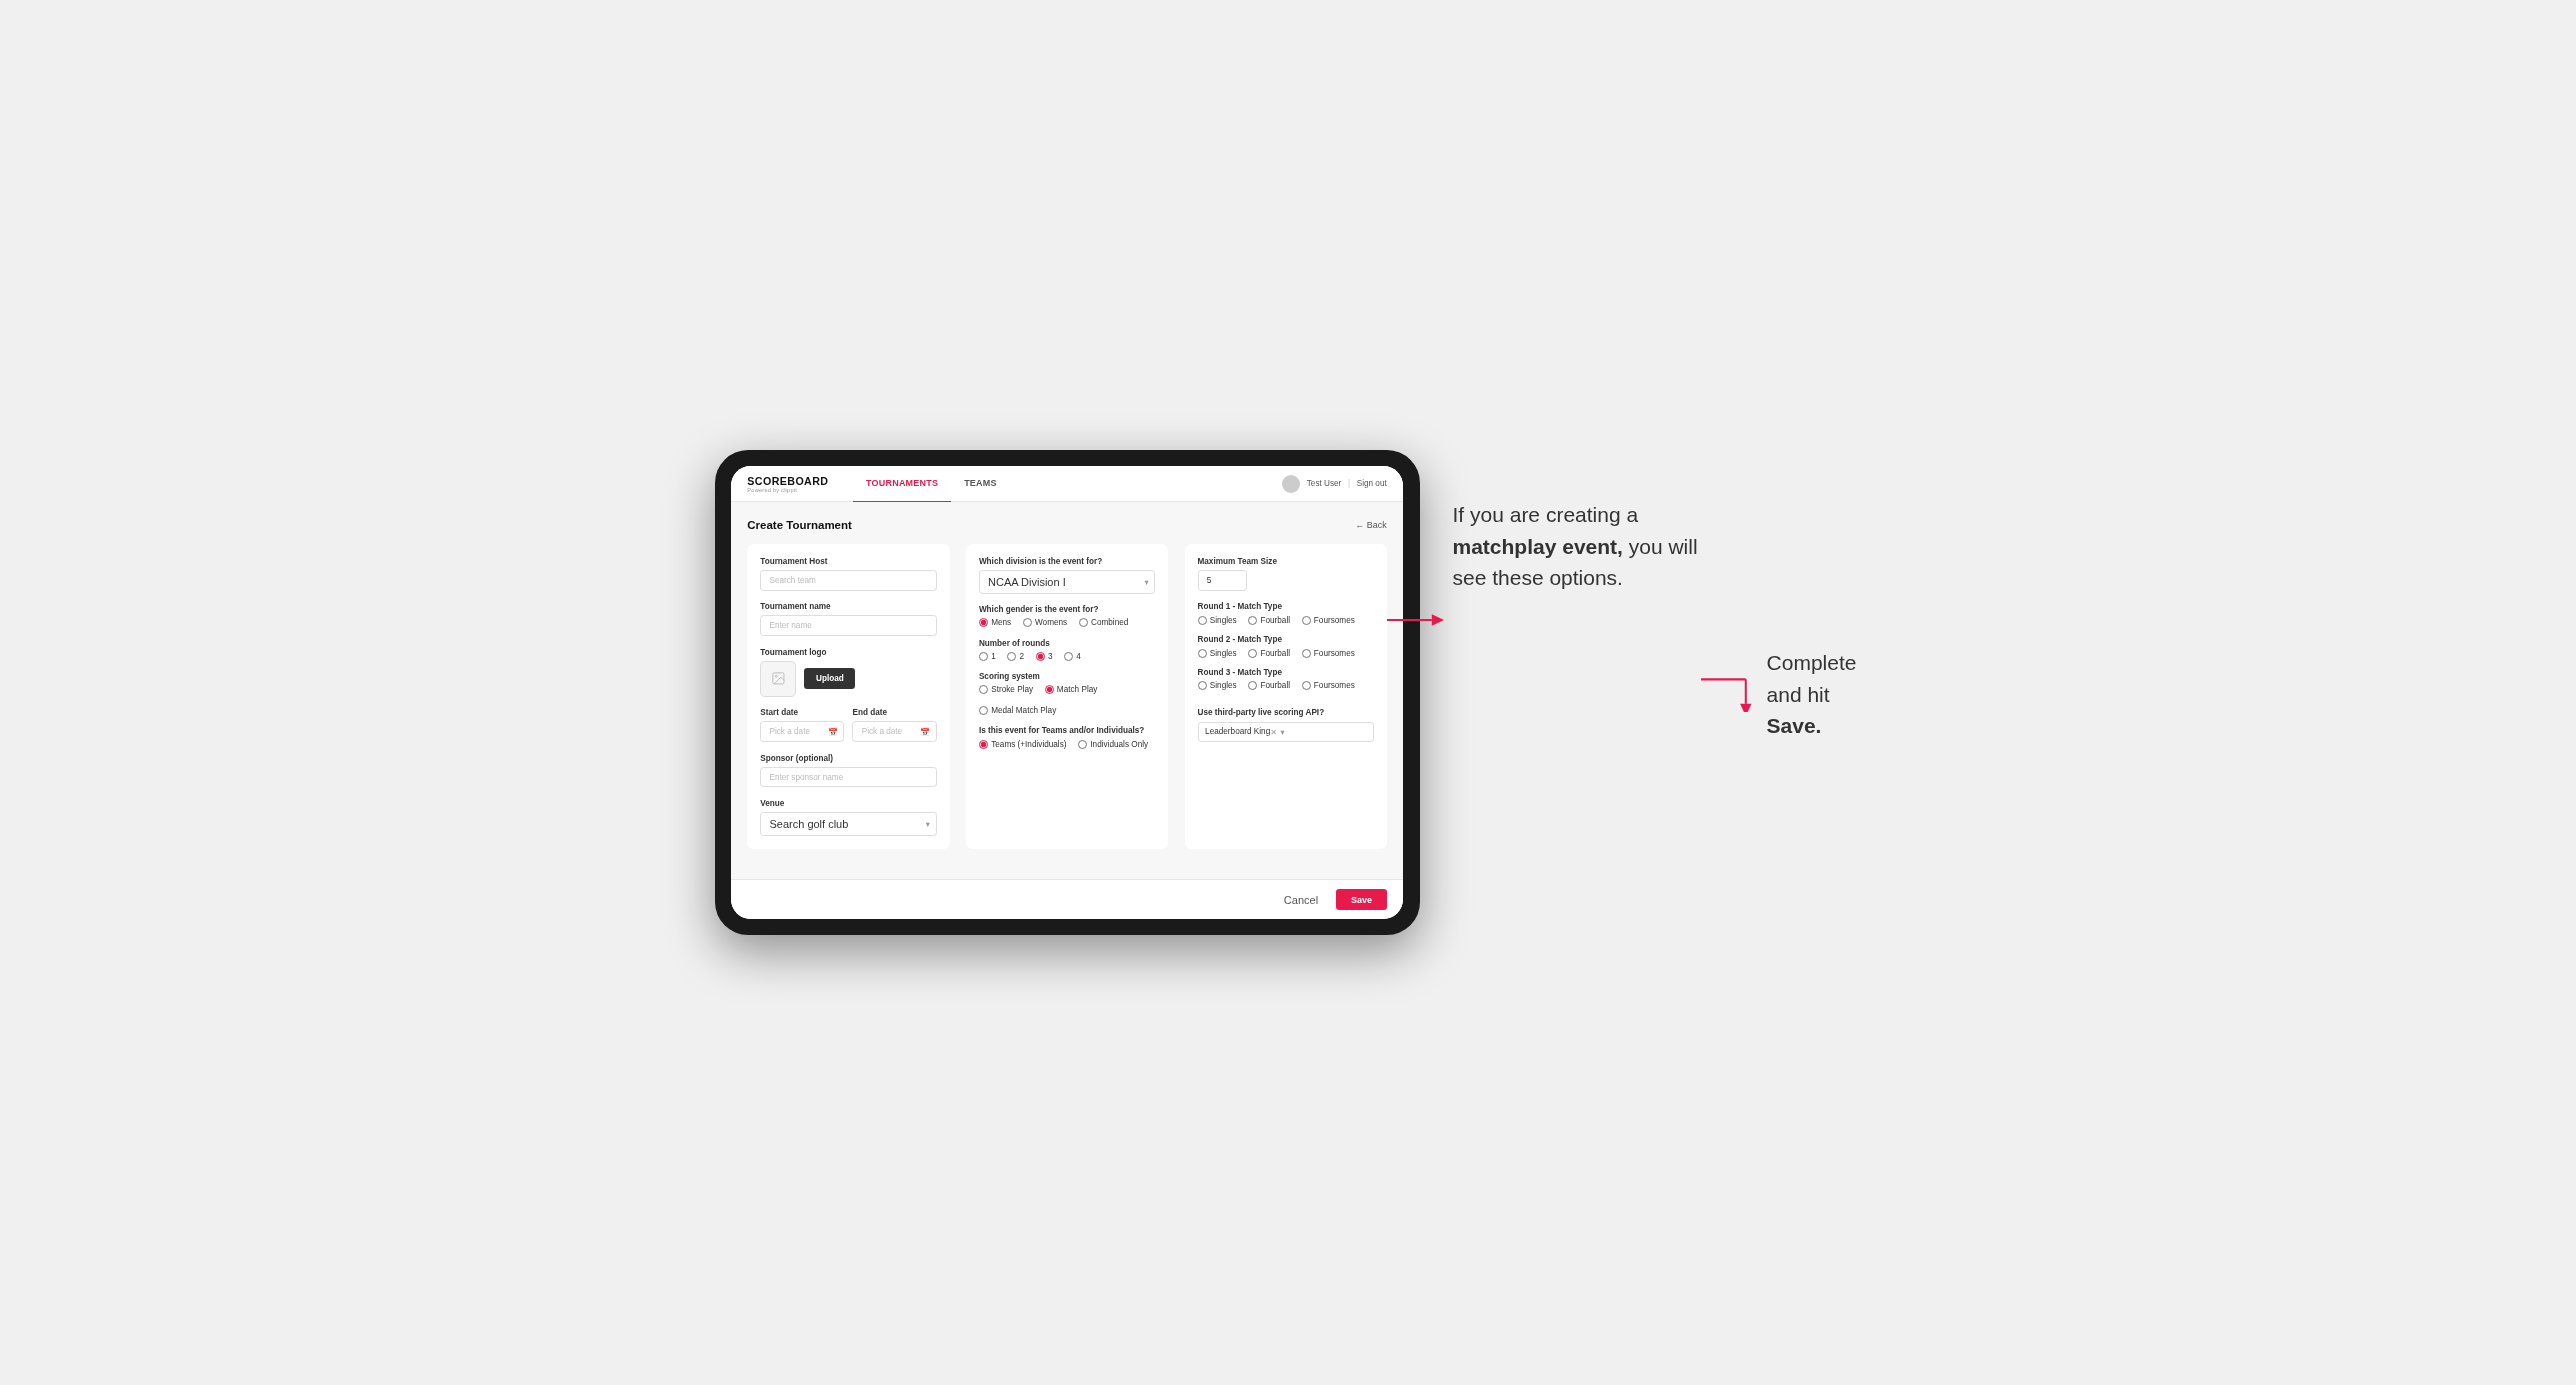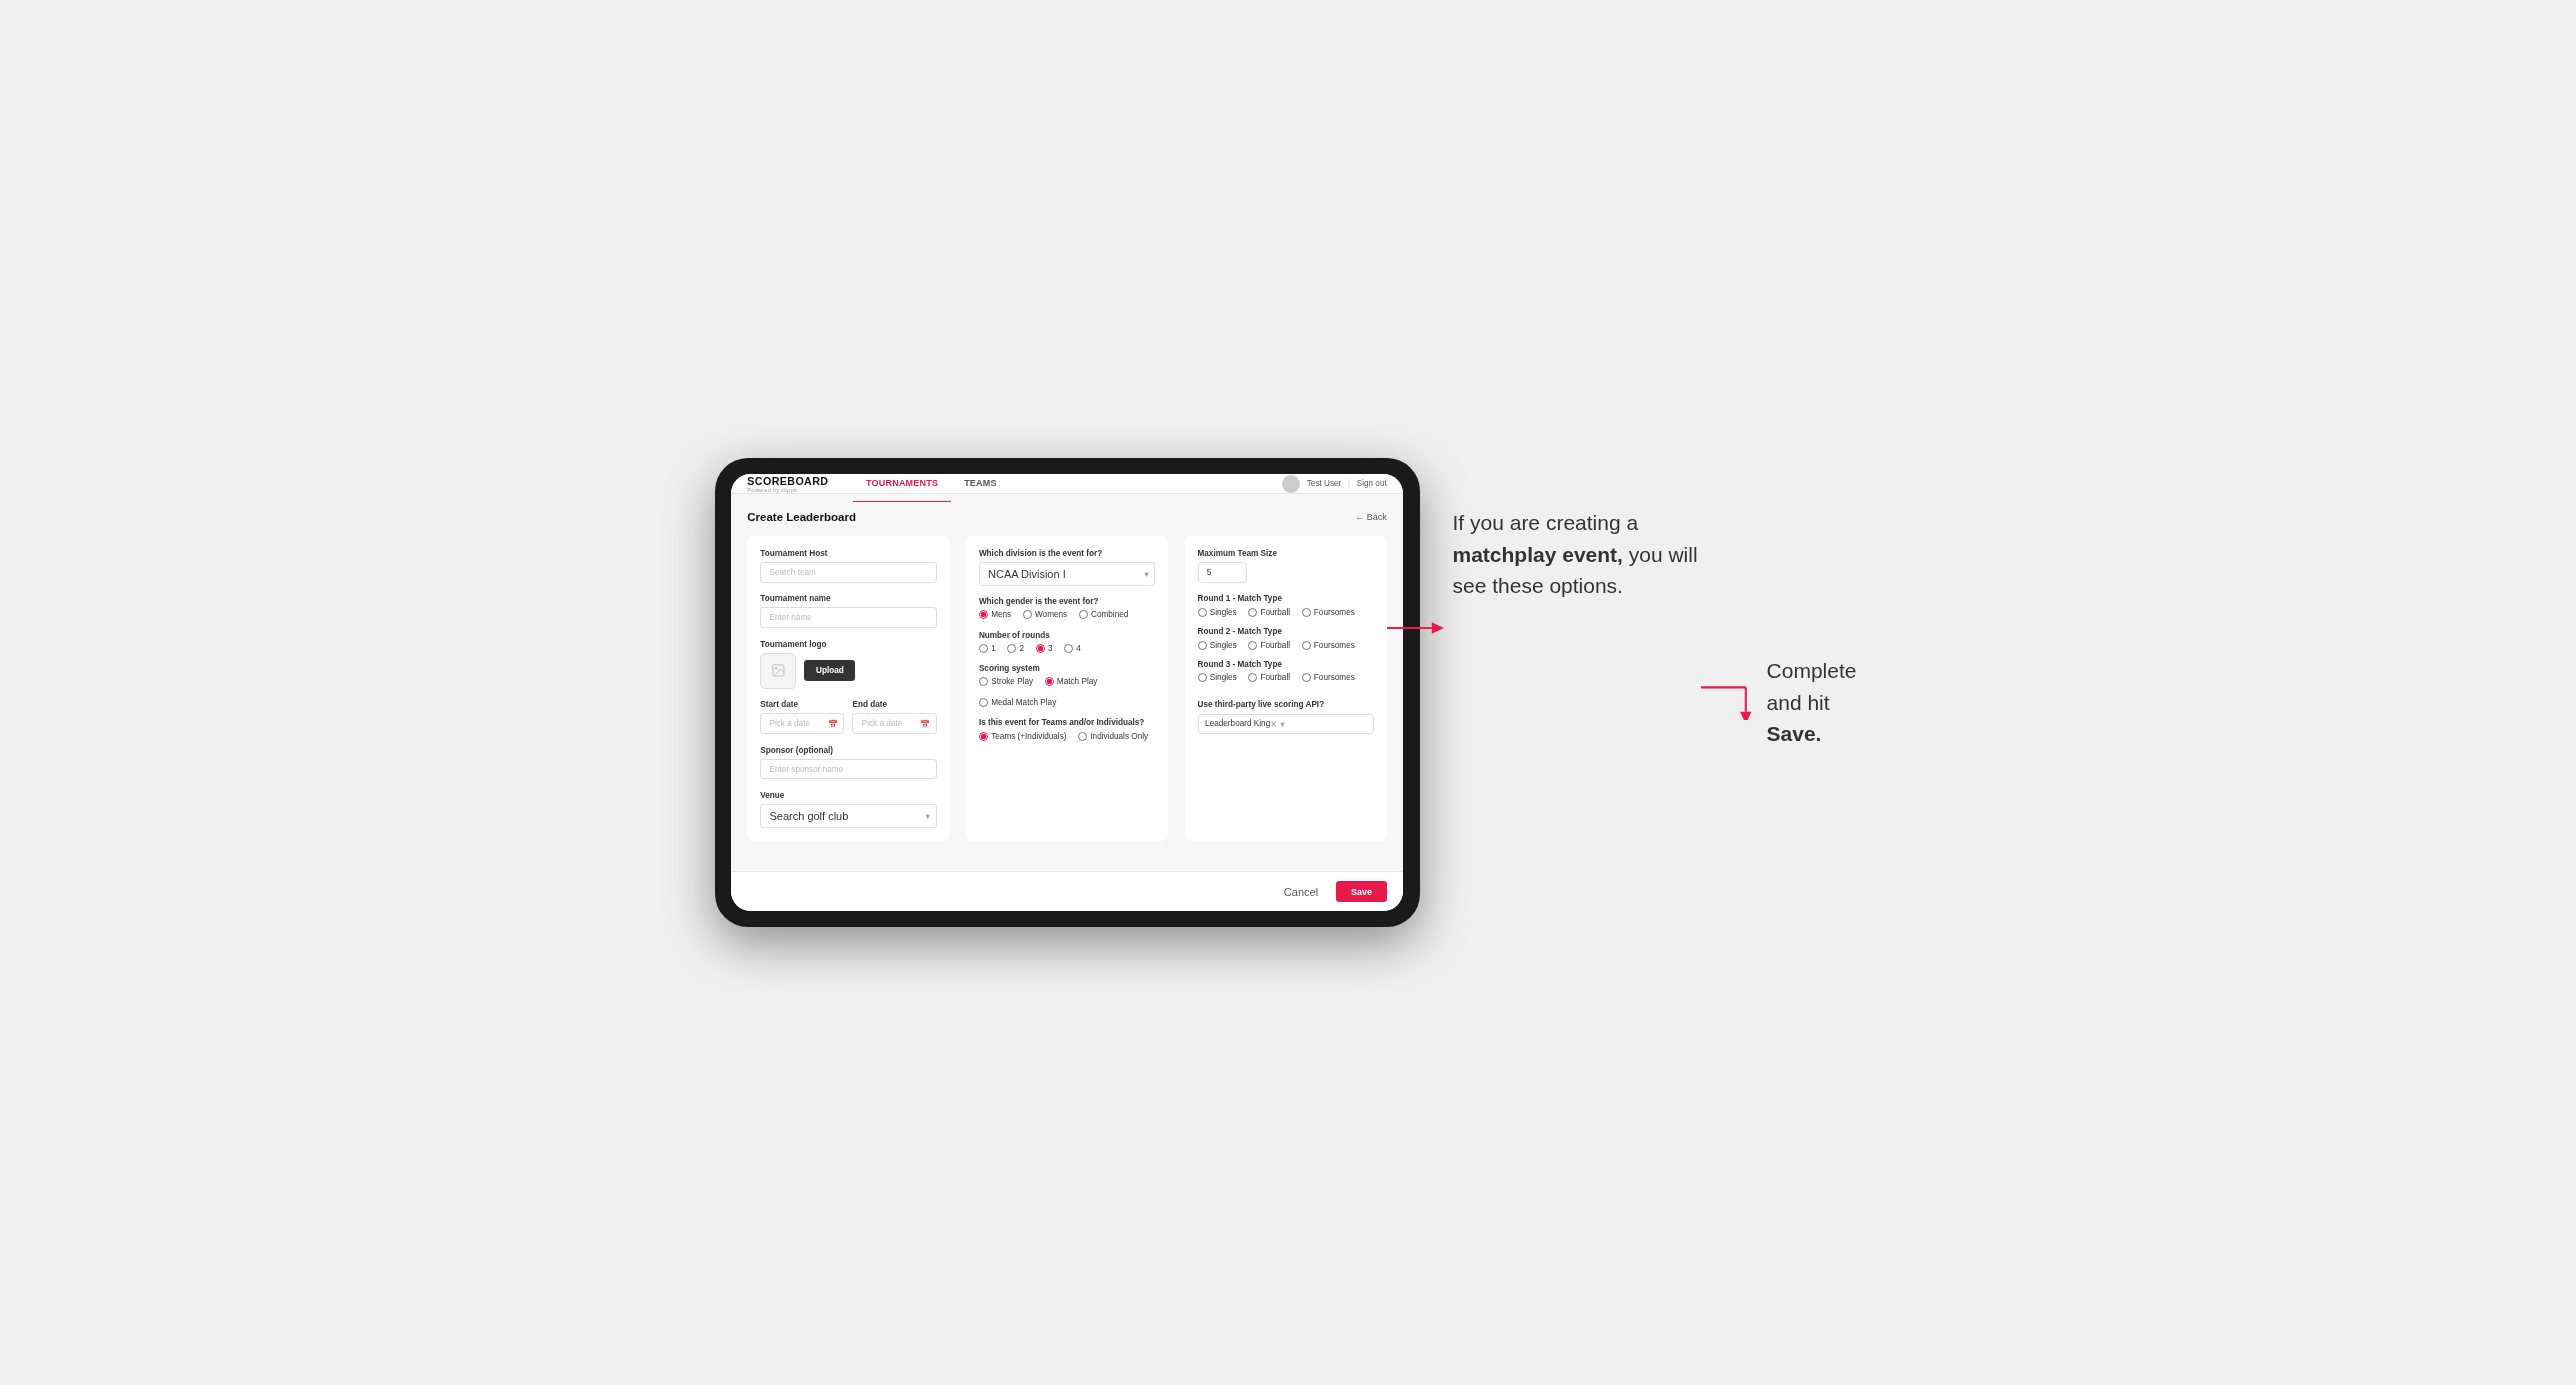--- a/index.html
+++ b/index.html
@@ -38,21 +38,21 @@
       min-height: 410px;
     }
 
     
     .navbar {
       background: #fff;
       border-bottom: 0.8px solid #e5e5e5;
       display: flex;
       align-items: center;
       padding: 0 16.4px;
-      height: 20px;
+      height: 36px;
     }
 
     .logo-area {
       display: flex;
       flex-direction: column;
       margin-right: 24.6px;
     }
 
     .logo-text {
       font-size: 10.7px;
@@ -388,21 +388,21 @@
         <div class="nav-right">
           <div class="user-avatar"></div>
           <span>Test User</span>
           <span class="nav-separator">|</span>
           <span style="cursor:pointer;">Sign out</span>
         </div>
       </div>
 
       <div class="main-content">
         <div class="page-header">
-          <h1 class="page-title">Create Leaderboard</h1>
+          <h1 class="page-title">Create Tournament</h1>
           <span class="back-link">← Back</span>
         </div>
 
         <div class="form-layout">
 
           <div class="form-section">
             <div class="form-group">
               <label class="form-label">Tournament Host</label>
               <input class="form-input" type="text" placeholder="Search team" style="">
             </div>

